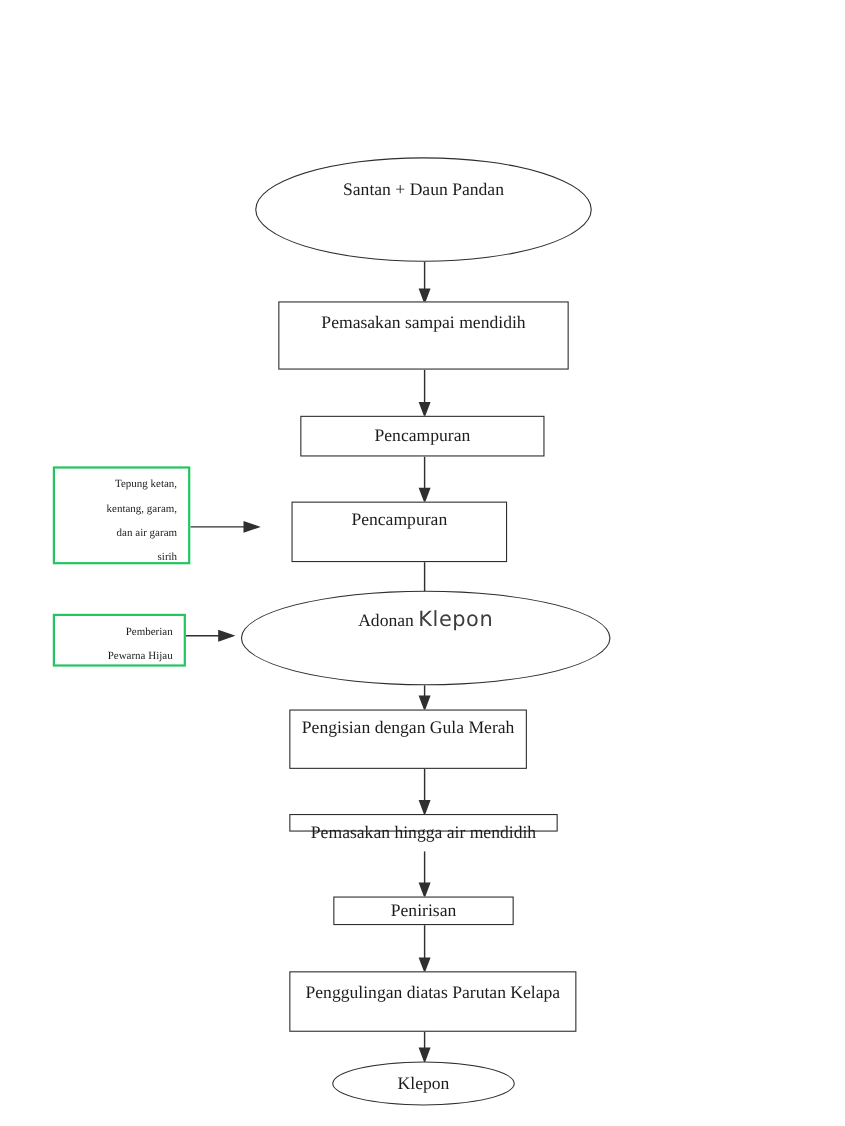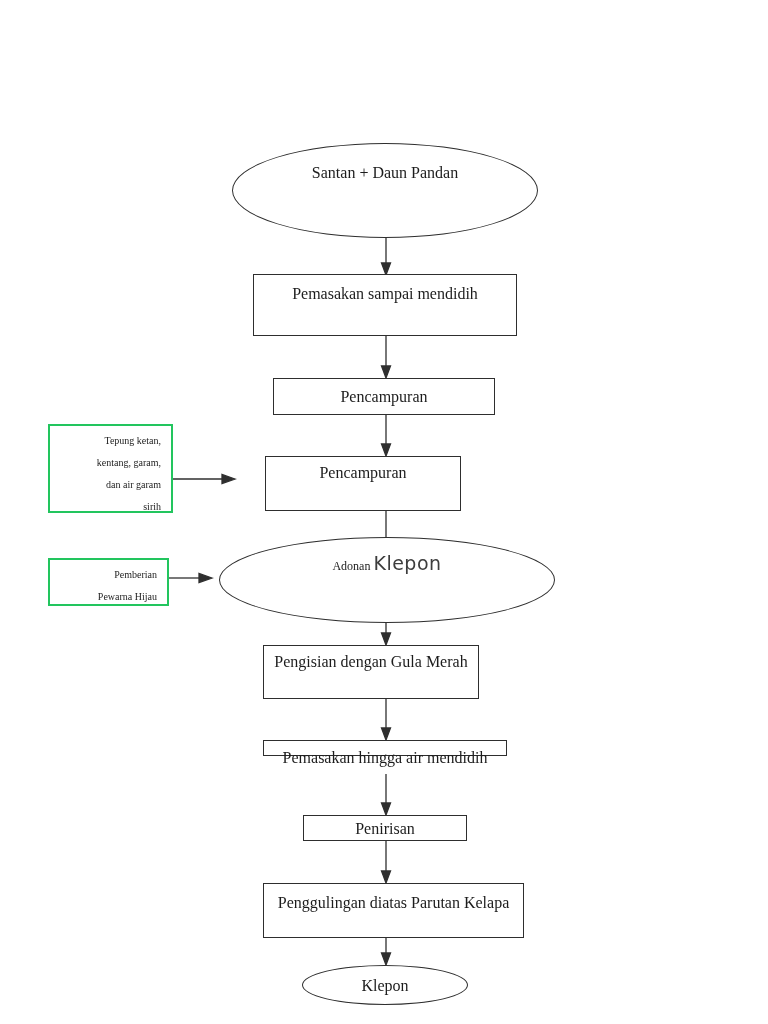--- a/index.html
+++ b/index.html
@@ -51,21 +51,21 @@
   #n-pemasakan2   { left: 263px; top: 740px; width: 244px; height: 16px; padding-top: 9px;  }
   #n-penirisan    { left: 303px; top: 815px; width: 164px; height: 26px; padding-top: 5px;  }
   #n-penggulingan { left: 263px; top: 883px; width: 261px; height: 55px; padding-top: 11px; }
   #n-klepon       { left: 302px; top: 965px; width: 166px; height: 40px; padding-top: 12px; }
 
   
   #n-tepung       { left: 48px; top: 424px; width: 125px; height: 89px; }
   #n-pemberian    { left: 48px; top: 558px; width: 121px; height: 48px; }
 
   
-  .adonan-serif { font-family: "Liberation Serif", serif; font-size: 12px; }
+  .adonan-serif { font-family: "Liberation Serif", serif; font-size: 16px; }
   .adonan-sans  { font-family: "DejaVu Sans", sans-serif; font-size: 19px; color: #3d3d3d; letter-spacing: 0.5px; }
 
   .arrow-layer {
     position: absolute;
     left: 0; top: 0;
     width: 768px;
     height: 1024px;
     pointer-events: none;
   }
 </style>

